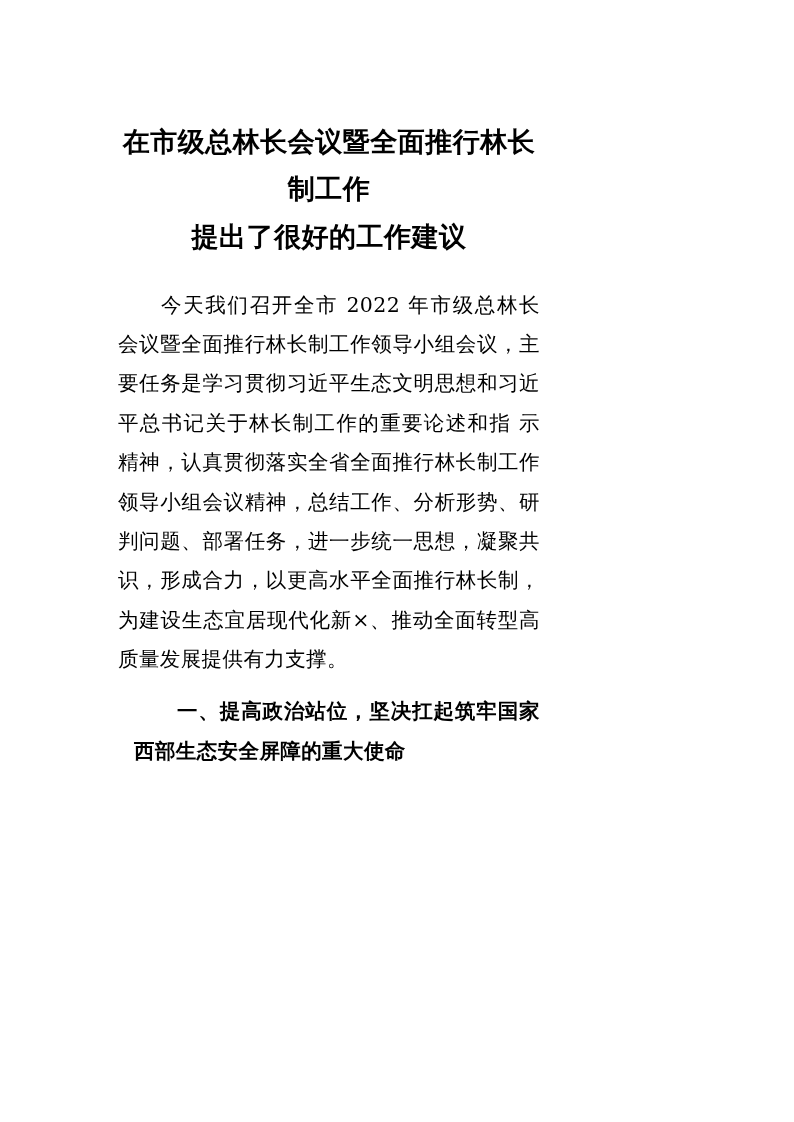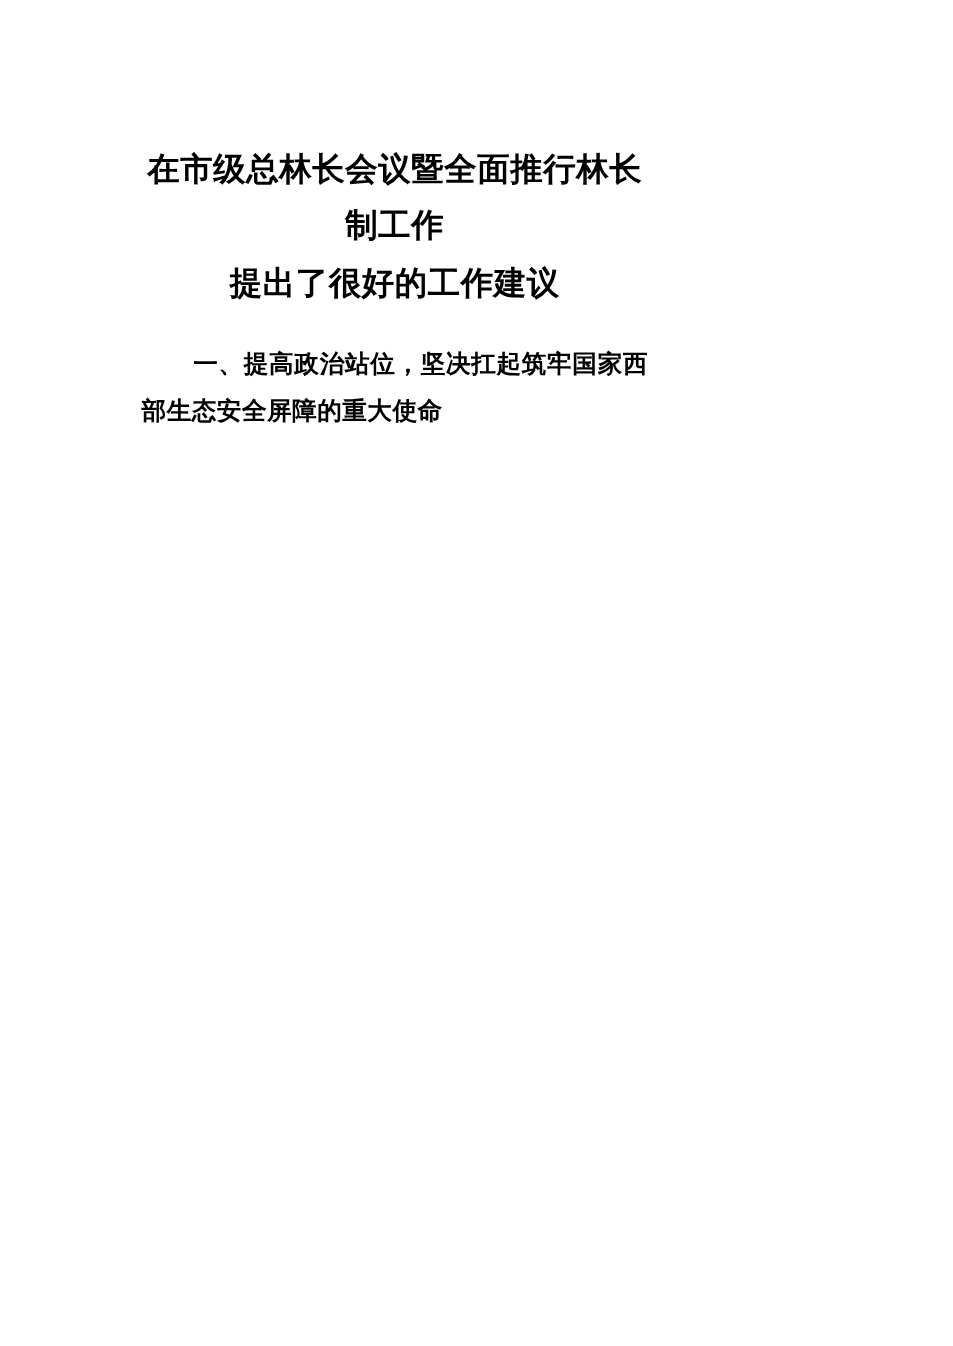--- a/index.html
+++ b/index.html
@@ -36,34 +36,35 @@
     text-align: justify;
     text-justify: inter-ideograph;
     margin: 0 0 0 0;
     text-indent: 2.1em;
     letter-spacing: 0.4px;
   }
   .section-heading {
     font-size: 20.5px;
     line-height: 1.92;
     text-align: justify;
-    margin: 12px 0 0 0;
+    margin: 12px 0 0 16px;
     text-indent: 2.1em;
     font-weight: bold;
     letter-spacing: 0.4px;
-    font-family: Liberation Mono, monospace;
+    font-family: Liberation Sans, sans-serif;
   }
 </style>
 </head>
 <body>
 
 <div class="page">
 
   <h1 class="doc-title">
     <span class="line">在市级总林长会议暨全面推行林长制工作</span>
     <span class="line">提出了很好的工作建议</span>
   </h1>
 
+  <p class="body-para">今天我们召开全市 2022 年市级总林长会议暨全面推行林长制工作领导小组会议，主要任务是学习贯彻习近平生态文明思想和习近平总书记关于林长制工作的重要论述和指 示精神，认真贯彻落实全省全面推行林长制工作领导小组会议精神，总结工作、分析形势、研判问题、部署任务，进一步统一思想，凝聚共识，形成合力，以更高水平全面推行林长制，为建设生态宜居现代化新×、推动全面转型高质量发展提供有力支撑。</p>
 
 
   <p class="section-heading">一、提高政治站位，坚决扛起筑牢国家西部生态安全屏障的重大使命</p>
 
 </div>
 
 </body></html>

